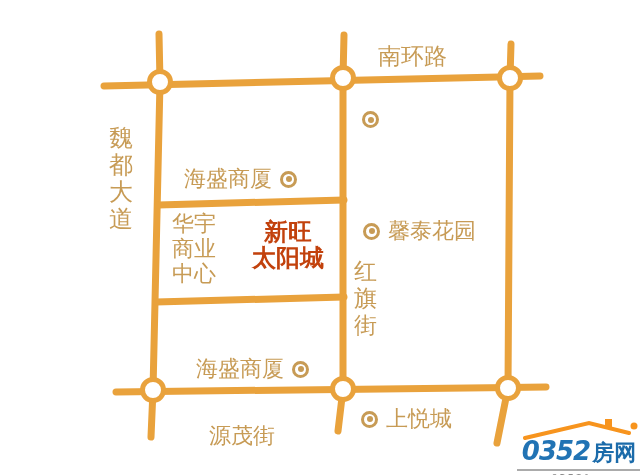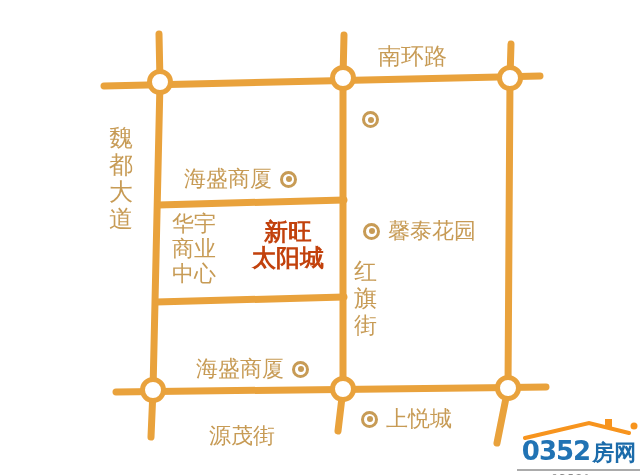--- a/index.html
+++ b/index.html
@@ -26,21 +26,21 @@
   #poi-haisheng{left:196px;top:354px;}
   #poi-shangyue{left:361px;top:404px;}
   #label-huayu{left:172px;top:211px;width:50px;font-size:22px;line-height:25px;}
   #project-name{
     position:absolute;left:240px;top:219px;width:96px;text-align:center;
     color:#c2410c;font-weight:bold;font-size:24px;line-height:26px;
   }
   #logo{position:absolute;left:517px;top:418px;width:124px;}
   #logo-roof{display:block;}
   #logo-text{display:flex;align-items:baseline;justify-content:center;margin-top:-4px;}
-  #logo-number{font-weight:bold;font-size:26px;color:#2173B4;letter-spacing:-1px;}
+  #logo-number{font-style:italic;font-weight:bold;font-size:26px;color:#2173B4;letter-spacing:-1px;}
   #logo-suffix{font-weight:bold;font-size:22px;color:#1B6BAA;margin-left:2px;}
   #logo-url{
     margin-top:1px;border-top:2px solid #ABABAB;padding-top:1px;text-align:center;
     color:#8C8C8C;font-size:10.5px;letter-spacing:1.5px;
   }
 </style>
 </head>
 <body>
 
 <div id="canvas">

